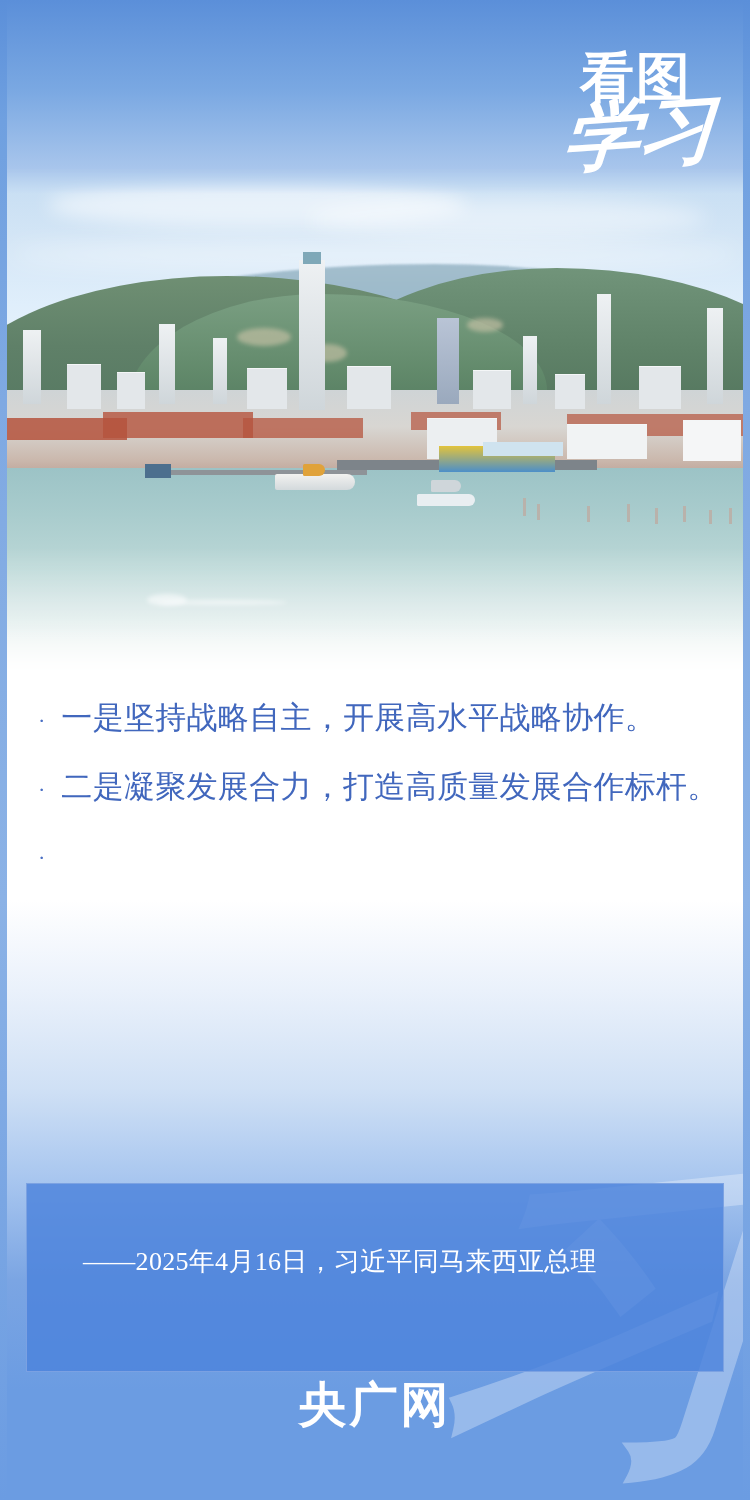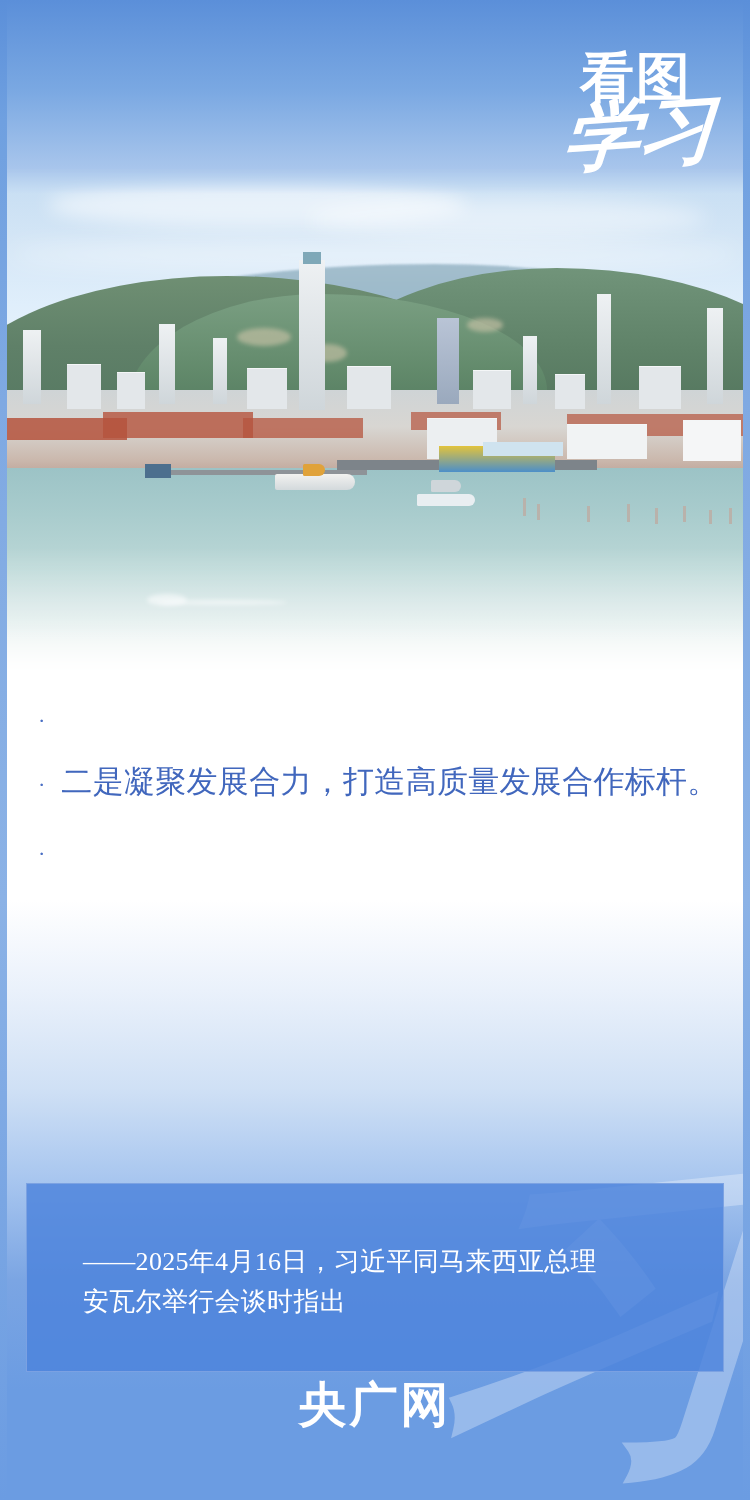--- a/index.html
+++ b/index.html
@@ -195,35 +195,35 @@
       <span class="cal">学习</span>
     </div>
   </div>
 
   <div id="watermark">习</div>
 
   <div id="body">
     <ul class="blist">
       <li>
         <span class="bullet">·</span>
+        <span class="btext">一是坚持战略自主，开展高水平战略协作。</span>
       </li>
       <li>
         <span class="bullet">·</span>
         <span class="btext">二是凝聚发展合力，打造高质量发展合作标杆。</span>
       </li>
       <li>
         <span class="bullet">·</span>
       </li>
     </ul>
   </div>
 
   <div id="quote">
     <div class="qin">
       <div>——2025年4月16日，习近平同马来西亚总理</div>
-      <div>安瓦尔举行会谈时指出</div>
     </div>
   </div>
 
   <div id="footer">
     <span class="mark">央广网</span>
   </div>
 
 </div>
 
 </body></html>

